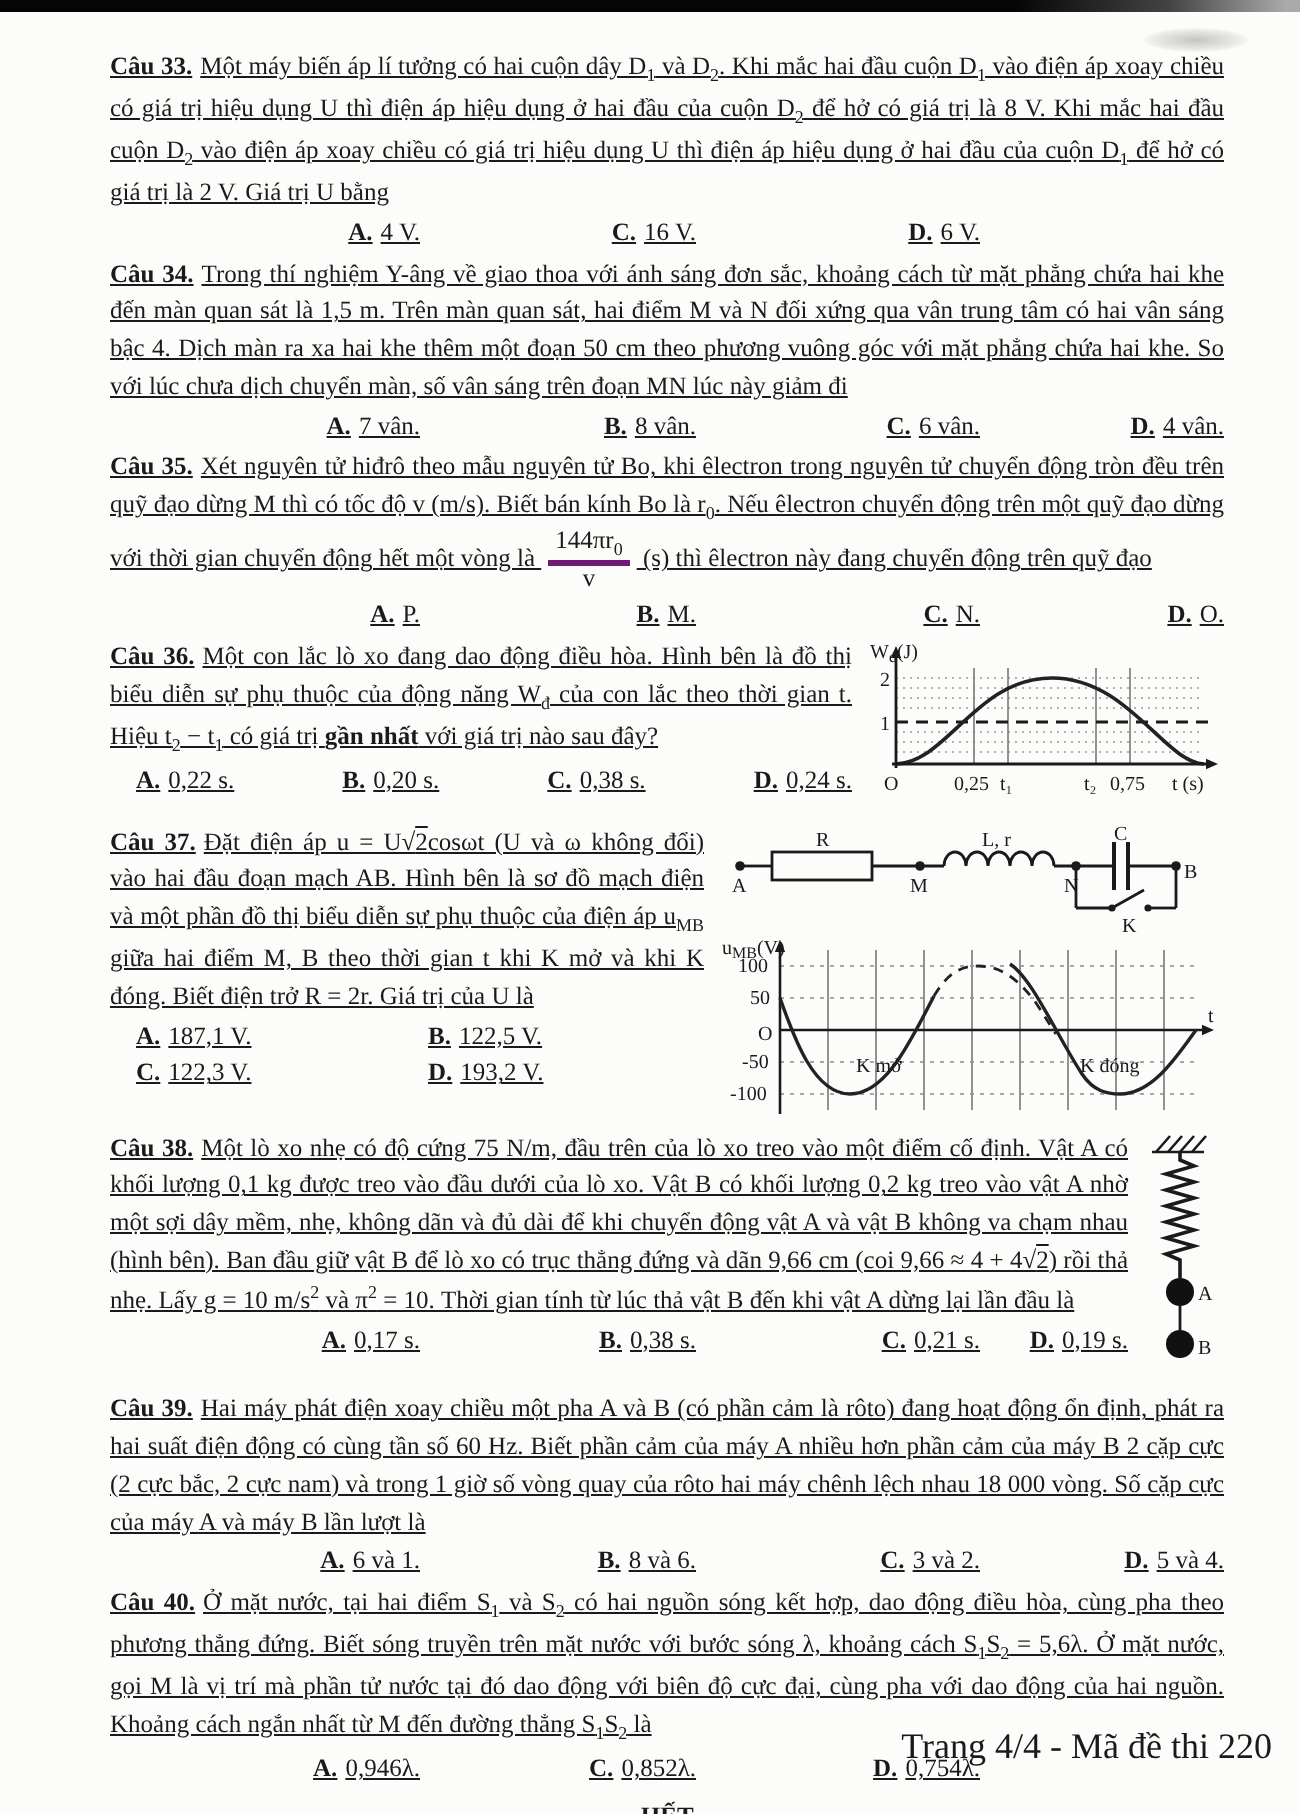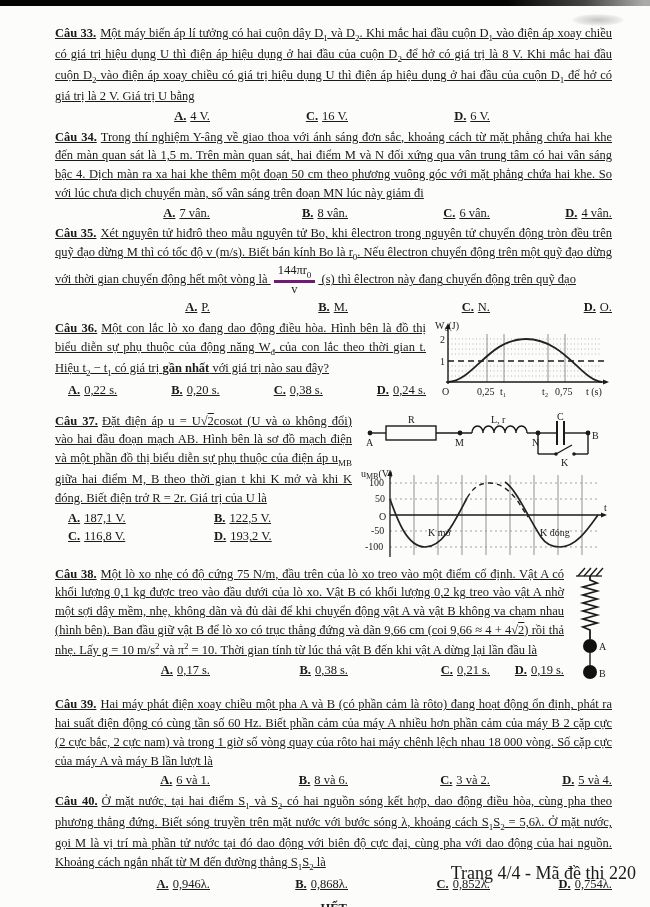--- a/index.html
+++ b/index.html
@@ -187,21 +187,21 @@
           <text x="5" y="83" class="figlab">-100</text>
           <text x="68" y="69" class="figlab">K mở</text>
           <text x="180" y="69" class="figlab">K đóng</text>
           <text x="244" y="44" class="figlab">t</text>
         </svg>
       </div>
       <p class="body"><b class="qlabel">Câu 37.</b><span>Đặt điện áp u = U√<span class="ol">2</span>cosωt (U và ω không đổi) vào hai đầu đoạn mạch AB. Hình bên là sơ đồ mạch điện và một phần đồ thị biểu diễn sự phụ thuộc của điện áp u<sub>MB</sub> giữa hai điểm M, B theo thời gian t khi K mở và khi K đóng. Biết điện trở R = 2r. Giá trị của U là</span></p>
       <div class="opts2">
         <span class="opt"><b>A.</b><span>187,1 V.</span></span>
         <span class="opt"><b>B.</b><span>122,5 V.</span></span>
-        <span class="opt"><b>C.</b><span>116,8 V.</span></span>
+        <span class="opt"><b>C.</b><span>122,3 V.</span></span>
         <span class="opt"><b>D.</b><span>193,2 V.</span></span>
       </div>
     </div>
 
     <div class="q">
       <div class="figR">
         <svg width="40" height="122" viewBox="0 0 40 122">
           <g stroke="#1a1a1a" stroke-width="1.3">
             <line x1="4" y1="10" x2="30" y2="10"></line>
             <line x1="6" y1="10" x2="13" y2="2"></line>
@@ -233,21 +233,20 @@
         <span class="opt"><b>B.</b><span>8 và 6.</span></span>
         <span class="opt"><b>C.</b><span>3 và 2.</span></span>
         <span class="opt"><b>D.</b><span>5 và 4.</span></span>
       </div>
     </div>
 
     <div class="q">
       <p class="body"><b class="qlabel">Câu 40.</b><span>Ở mặt nước, tại hai điểm S<sub>1</sub> và S<sub>2</sub> có hai nguồn sóng kết hợp, dao động điều hòa, cùng pha theo phương thẳng đứng. Biết sóng truyền trên mặt nước với bước sóng λ, khoảng cách S<sub>1</sub>S<sub>2</sub> = 5,6λ. Ở mặt nước, gọi M là vị trí mà phần tử nước tại đó dao động với biên độ cực đại, cùng pha với dao động của hai nguồn. Khoảng cách ngắn nhất từ M đến đường thẳng S<sub>1</sub>S<sub>2</sub> là</span></p>
       <div class="opts4">
         <span class="opt"><b>A.</b><span>0,946λ.</span></span>
-        <span class="opt"><b>B.</b><span>0,868λ.</span></span>
         <span class="opt"><b>C.</b><span>0,852λ.</span></span>
         <span class="opt"><b>D.</b><span>0,754λ.</span></span>
       </div>
     </div>
 
     <p class="het">------------------------- HẾT -------------------------</p>
   </div>
 
   <div class="pfoot">Trang 4/4 - Mã đề thi 220</div>
 </div>

